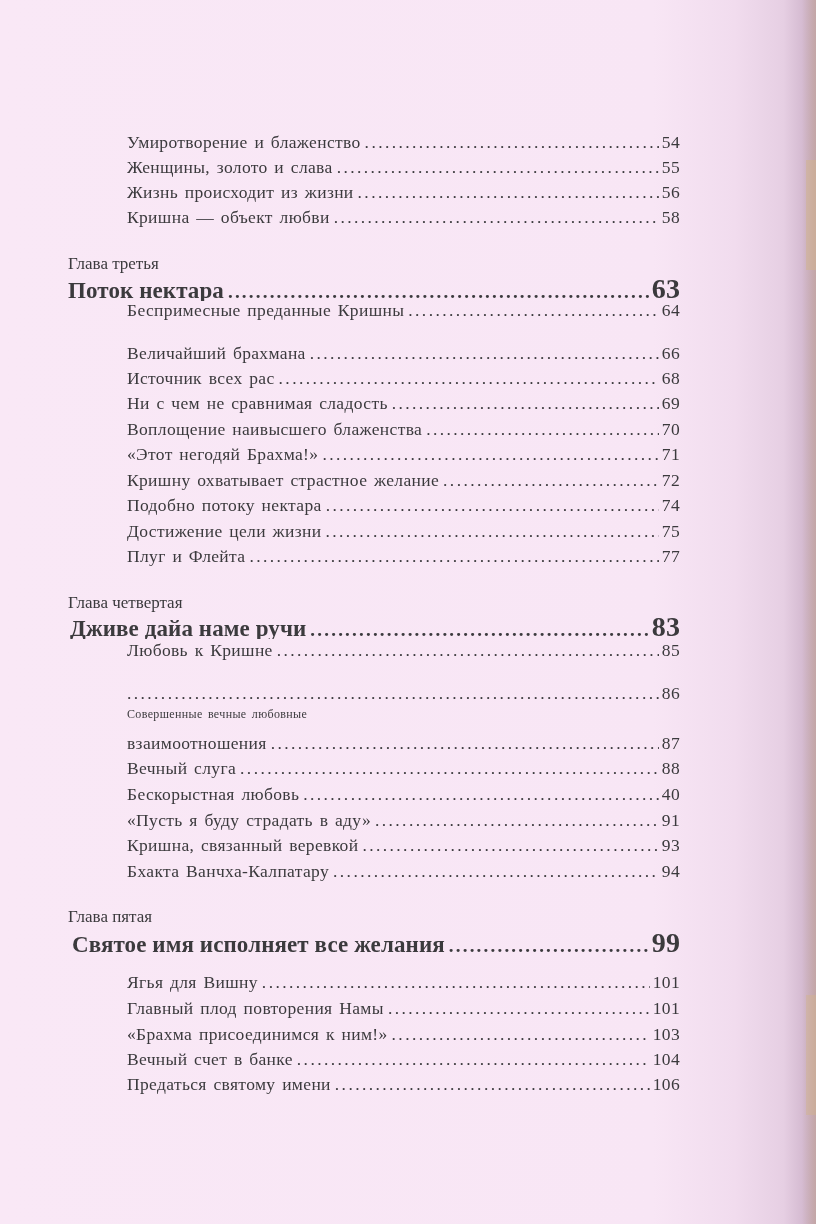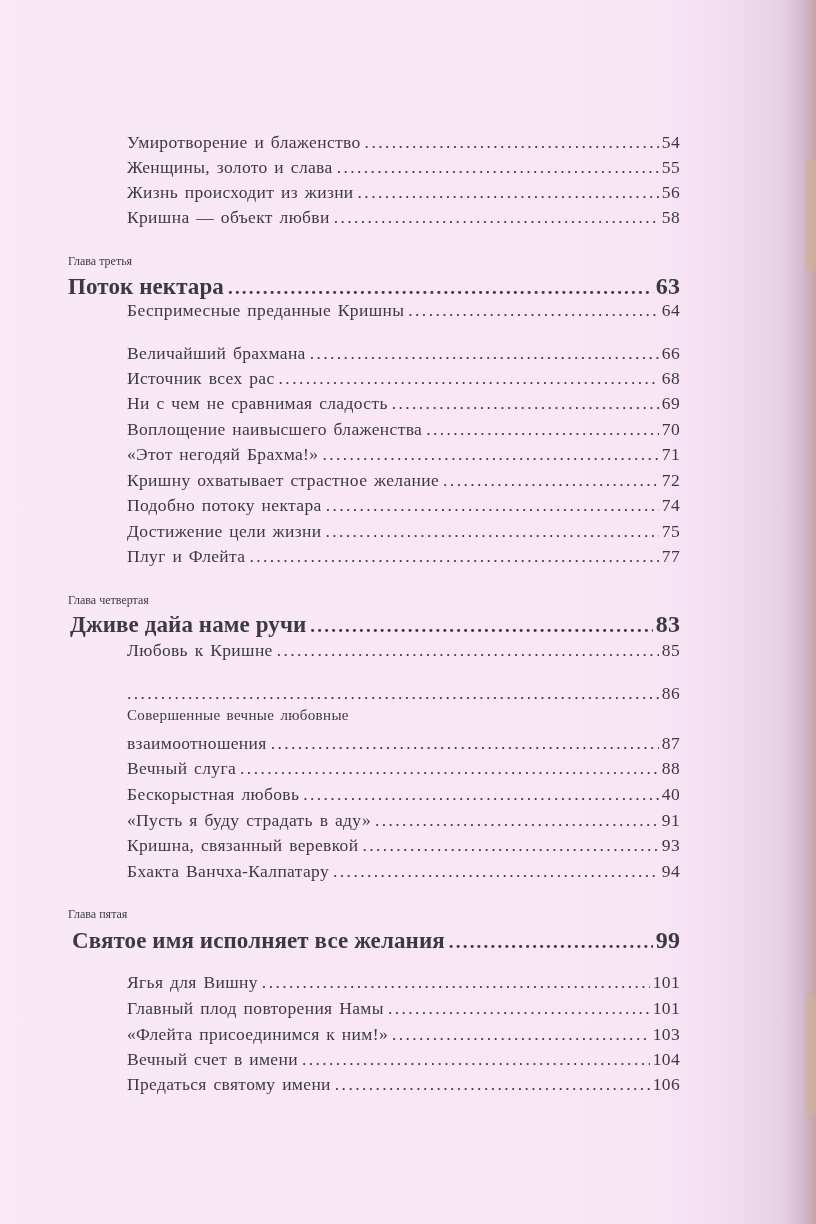--- a/index.html
+++ b/index.html
@@ -28,25 +28,25 @@
   .row .d::before {
     content:"....................................................................................................................................................................................";
   }
   .row .p { flex:0 0 auto; padding-left:3px; text-align:right; }
 
   .sub { left:127px; width:553px; height:24px; font-size:17.5px; letter-spacing:0.35px; word-spacing:2px; }
   .sub .d { font-size:17.5px; }
 
   .chap-title { font-weight:bold; font-size:23px; height:28px; letter-spacing:0.1px; }
   .chap-title .d { font-size:19px; letter-spacing:2.2px; }
-  .chap-title .p { font-size:24px; }
-
-  .chap-label { position:absolute; left:68px; font-size:12px; white-space:nowrap; }
-
-  .plain { position:absolute; left:127px; font-size:15px; letter-spacing:0.35px; word-spacing:2px; white-space:nowrap; }
+  .chap-title .p { font-size:28px; }
+
+  .chap-label { position:absolute; left:68px; font-size:17px; white-space:nowrap; }
+
+  .plain { position:absolute; left:127px; font-size:12px; letter-spacing:0.35px; word-spacing:2px; white-space:nowrap; }
 </style>
 </head>
 <body>
 
 <div class="edge-strip">
   <div class="tab1"></div>
   <div class="tab2"></div>
 </div>
 
 <div>
@@ -191,26 +191,26 @@
     <span class="t">Ягья для Вишну</span>
       <span class="d"></span>
       <span class="p">101</span>
   </div>
   <div class="row sub" style="top:998px">
     <span class="t">Главный плод повторения Намы</span>
       <span class="d"></span>
       <span class="p">101</span>
   </div>
   <div class="row sub" style="top:1024px">
-    <span class="t">«Флейта присоединимся к ним!»</span>
+    <span class="t">«Брахма присоединимся к ним!»</span>
       <span class="d"></span>
       <span class="p">103</span>
   </div>
   <div class="row sub" style="top:1049px">
-    <span class="t">Вечный счет в имени</span>
+    <span class="t">Вечный счет в банке</span>
       <span class="d"></span>
       <span class="p">104</span>
   </div>
   <div class="row sub" style="top:1074px">
     <span class="t">Предаться святому имени</span>
       <span class="d"></span>
       <span class="p">106</span>
   </div>
 </div>
 

